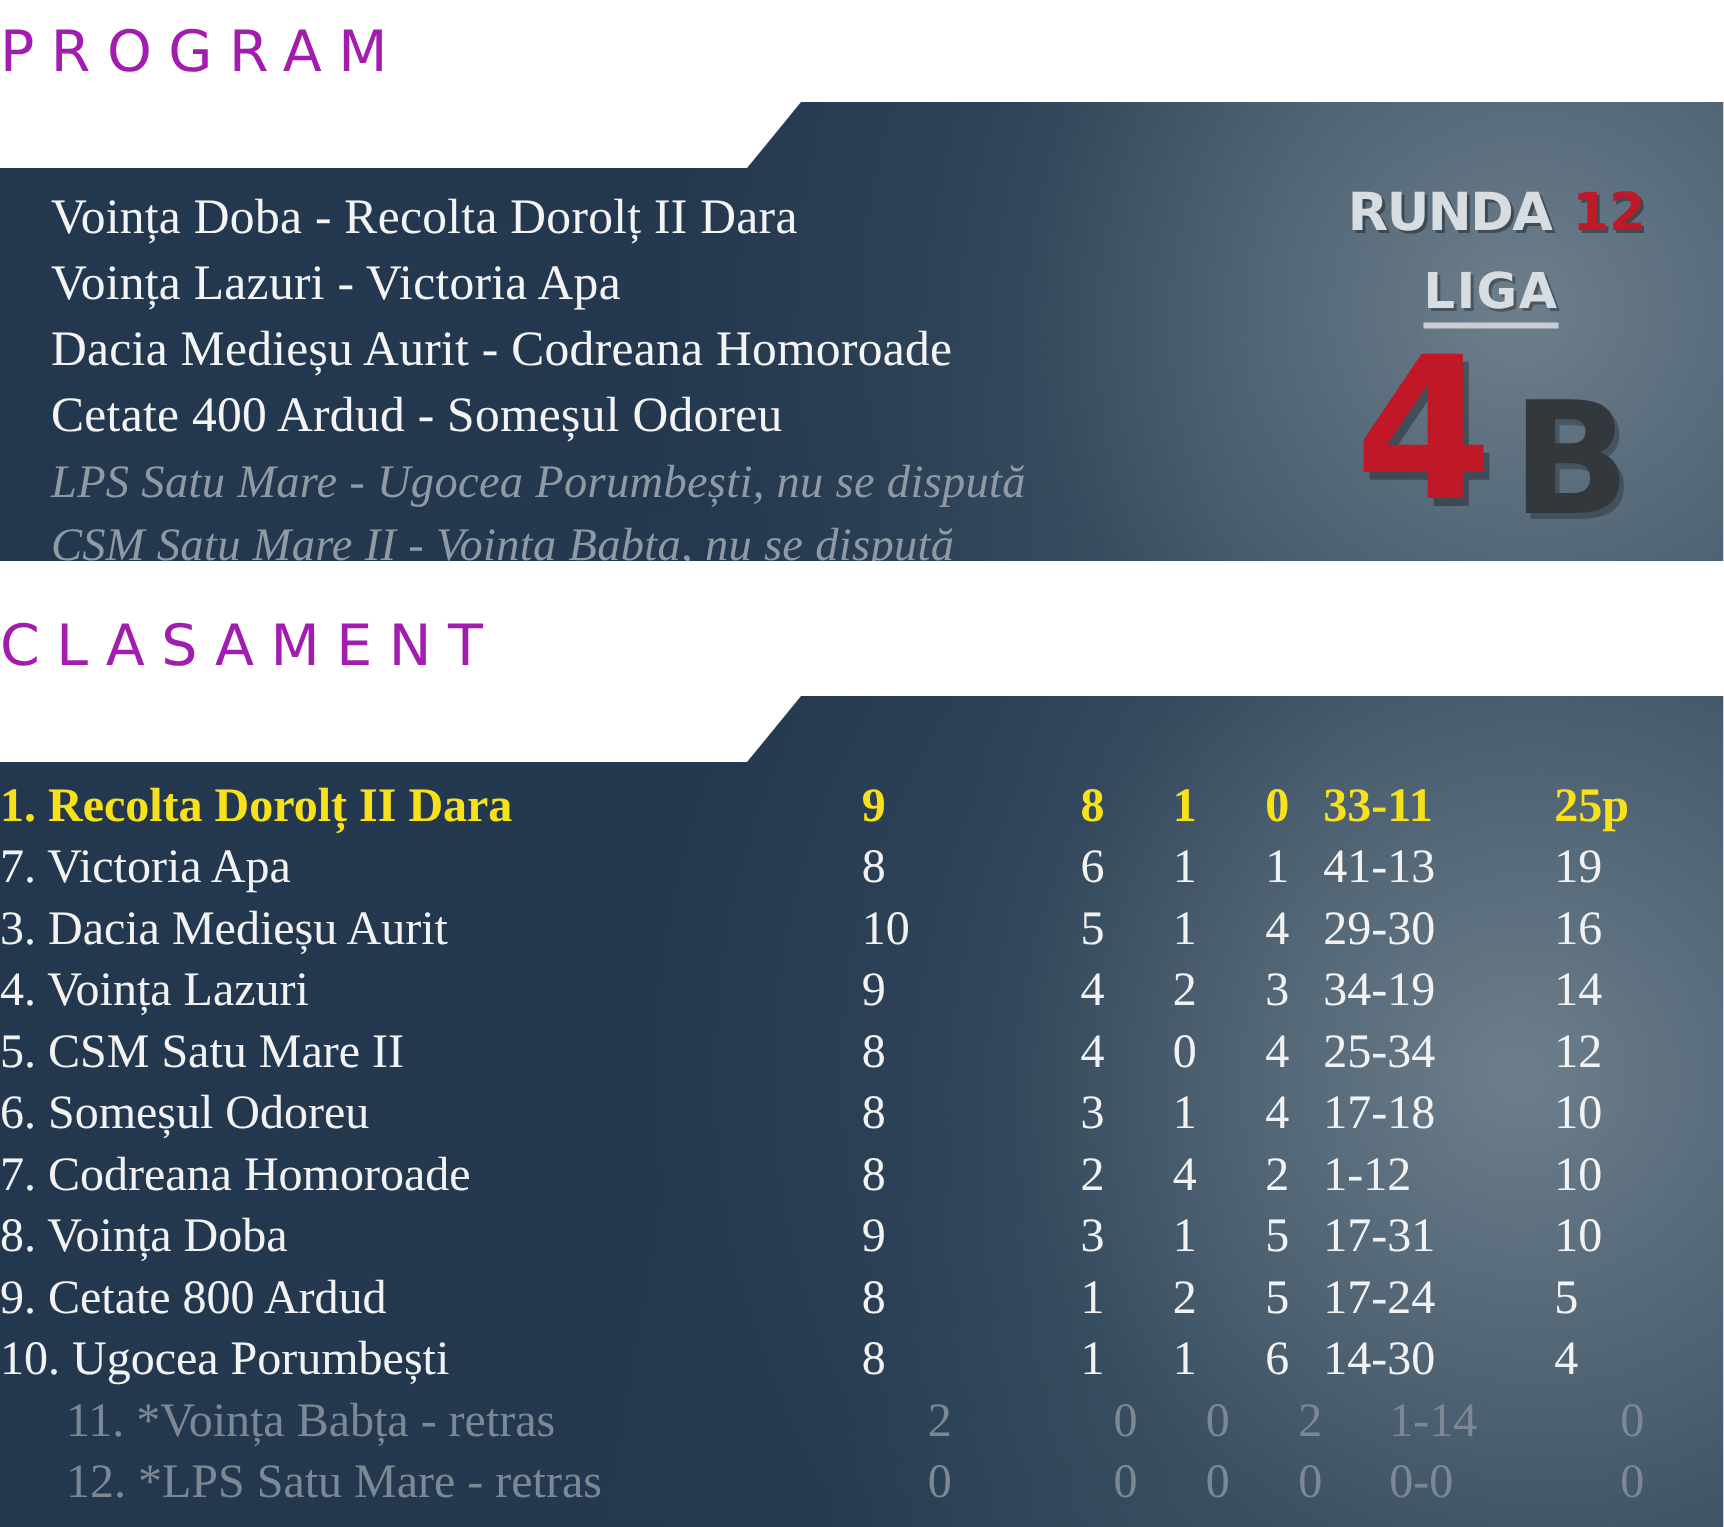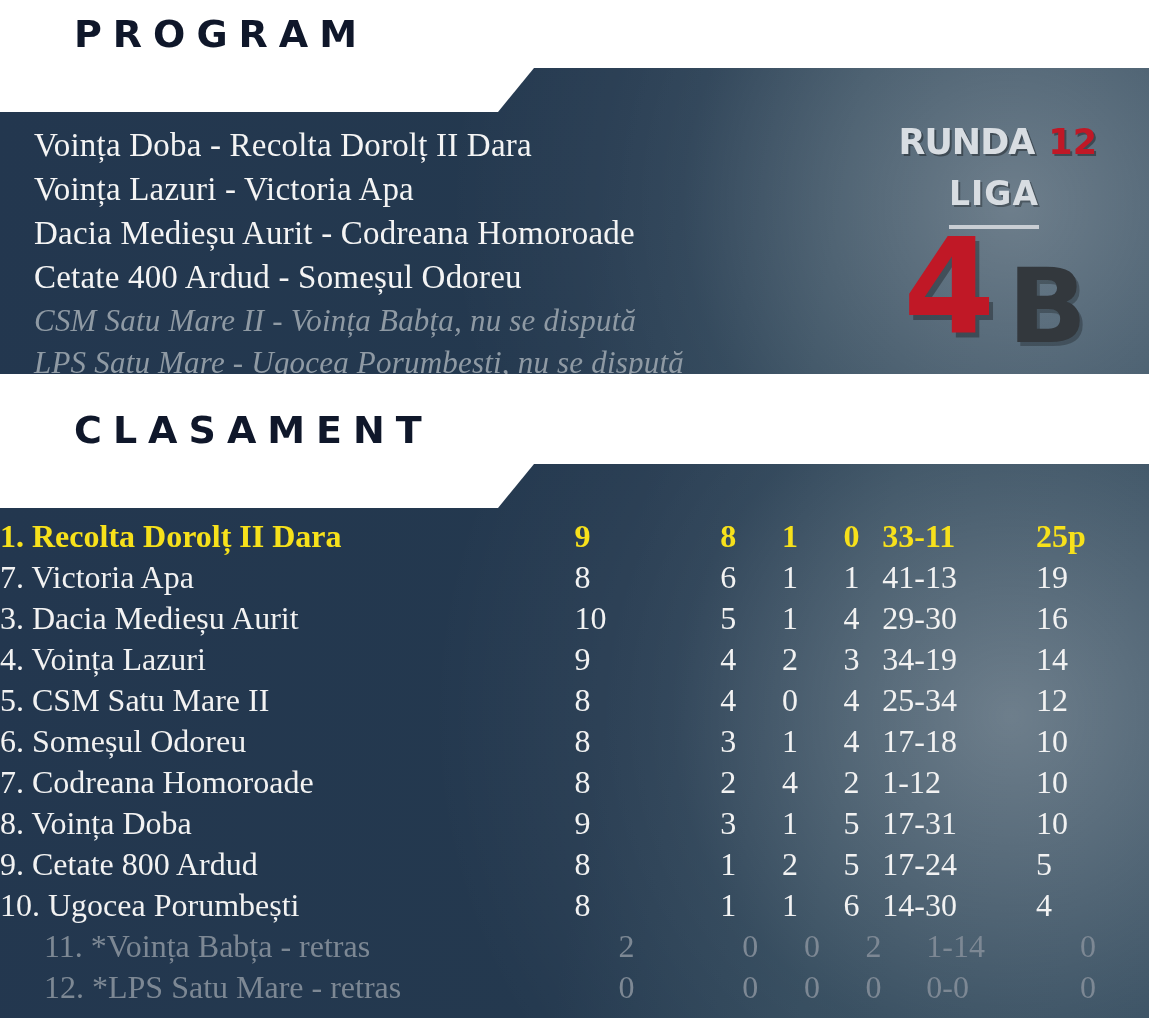--- a/index.html
+++ b/index.html
@@ -22,23 +22,22 @@
     position: relative;
     height: 68px;
     background: #ffffff;
     display: flex;
     align-items: center;
   }
   .head-title {
     font-family: "DejaVu Sans", sans-serif;
     font-size: 38px;
     letter-spacing: 11px;
-    color: #0f172a;
-    font-weight: 700;
-    padding-left: 74px;
+    color: #a21caf;
+    font-weight: 400;
     white-space: nowrap;
   }
 
   
   .panel {
     position: relative;
     background:
       radial-gradient(circle at 88% 45%, rgba(255,255,255,0.30) 0%, rgba(255,255,255,0.06) 32%, rgba(255,255,255,0) 55%),
       linear-gradient(100deg, #23374f 0%, #24394f 52%, #2d4558 72%, #31495c 100%);
     overflow: hidden;
@@ -117,21 +116,21 @@
   .liga-word {
     position: absolute;
     right: 84px;
     top: 92px;
     font-family: "DejaVu Sans", sans-serif;
     font-weight: bold;
     font-size: 33px;
     letter-spacing: 1px;
     color: #d8dde2;
     border-bottom: 4px solid #c9ced4;
-    padding-bottom: 12px;
+    padding-bottom: 2px;
     text-shadow: 2px 2px 0 rgba(0,0,0,0.3);
   }
   .big-four {
     position: absolute;
     right: 128px;
     top: 150px;
     font-family: "DejaVu Sans", sans-serif;
     font-weight: bold;
     font-size: 132px;
     line-height: 110px;
@@ -198,22 +197,22 @@
   </div>
 
   <div class="panel panel-program">
     <div class="notch"></div>
 
     <div class="program-list">
       <div class="match">Voința Doba - Recolta Dorolț II Dara</div>
       <div class="match">Voința Lazuri - Victoria Apa</div>
       <div class="match">Dacia Medieșu Aurit - Codreana Homoroade</div>
       <div class="match">Cetate 400 Ardud - Someșul Odoreu</div>
+      <div class="match muted">LPS Satu Mare - Ugocea Porumbești, nu se dispută</div>
       <div class="match muted">CSM Satu Mare II - Voința Babța, nu se dispută</div>
-      <div class="match muted">LPS Satu Mare - Ugocea Porumbești, nu se dispută</div>
     </div>
 
     <div class="logo-block">
       <div class="runda-row">
         <span class="runda-word">RUNDA</span>
         <span class="runda-num">12</span>
       </div>
       <div class="liga-word">LIGA</div>
       <div class="big-four">4</div>
       <div class="big-b">B</div>

